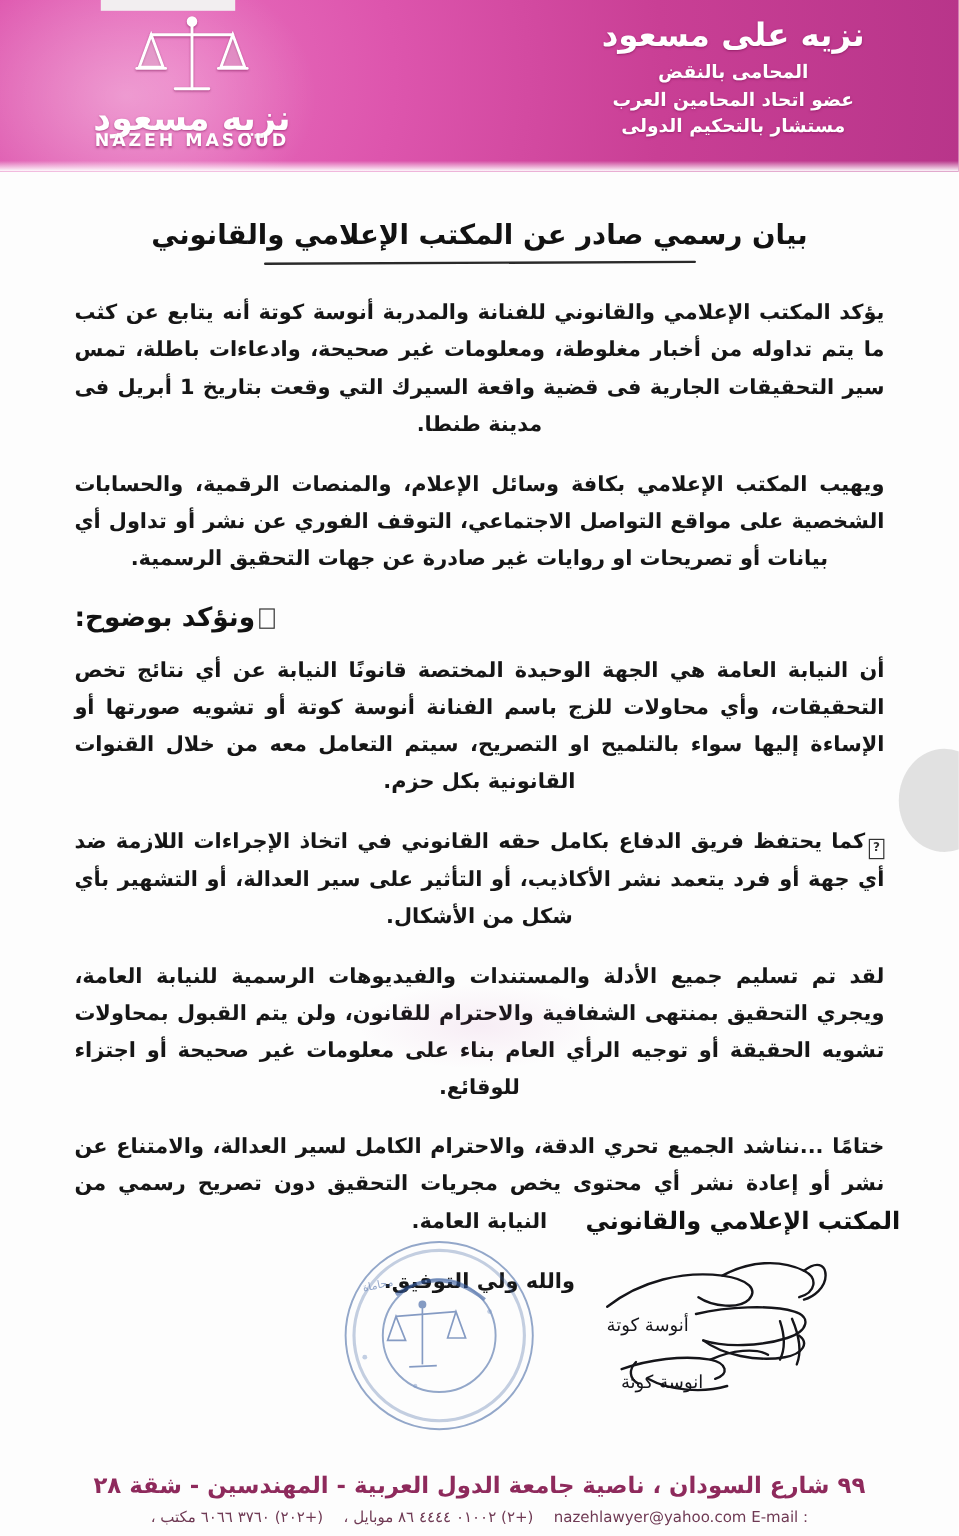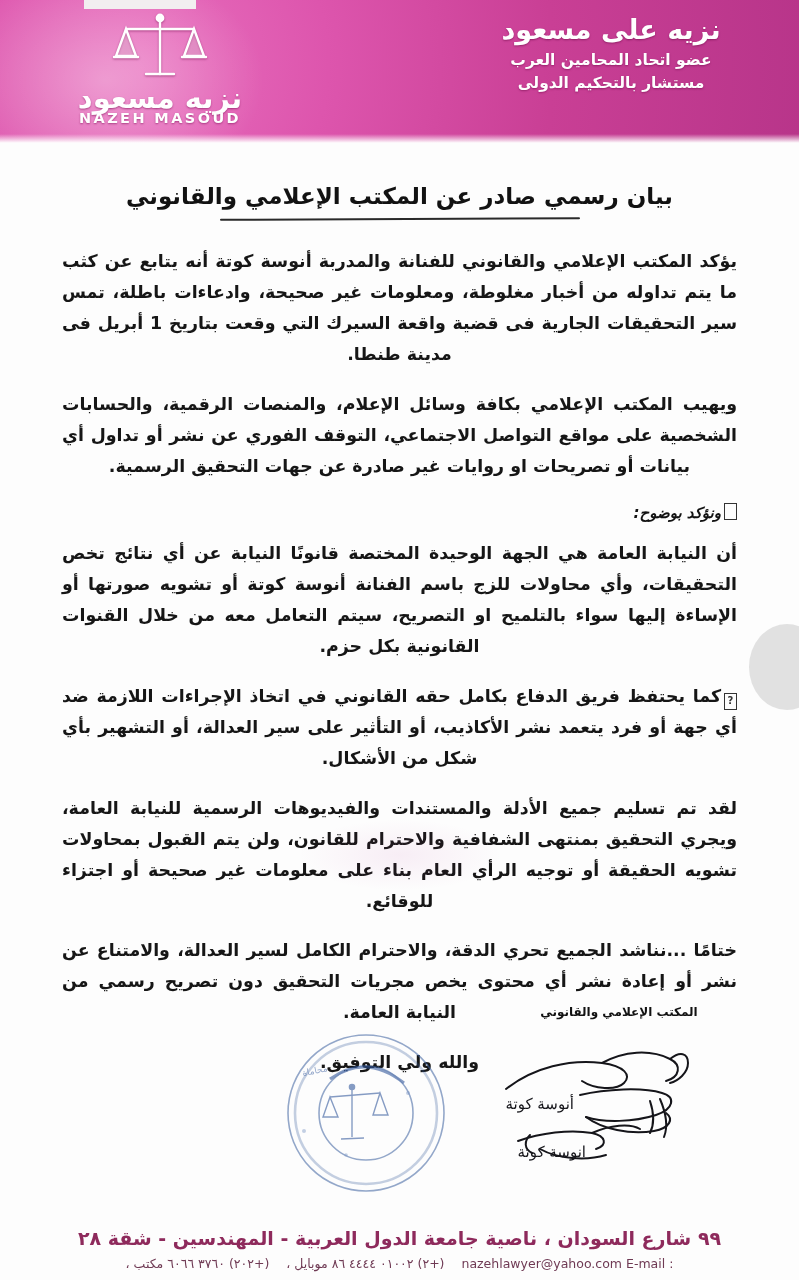--- a/index.html
+++ b/index.html
@@ -146,25 +146,24 @@
     font-size:17.4px;
     font-weight:700;
     line-height:1.78;
     text-align:justify;
     text-align-last:center;
     color:#161616;
   }
   p.para.lead-gap{ margin-bottom:21px; }
   .emph-line{
     margin:0 0 16px 0;
-    text-align:right;
-    font-family:"DejaVu Sans", "Liberation Sans", sans-serif;
-    font-size:15px;
-    font-weight:700;
-    font-style:italic;
+    text-align:left;
+    font-family:"DejaVu Sans", "Liberation Sans", sans-serif;
+    font-size:22px;
+    font-weight:700;
   }
   .tofu{
     display:inline-block;
     width:11px;height:15px;
     border:1px solid #333;
     vertical-align:-2px;
     margin-left:3px;
   }
   .tofu.q::after{
     content:"?";
@@ -183,24 +182,24 @@
     height:205px;
   }
   .sign-block{
     position:absolute;
     right:30px; top:0;
     width:300px;
     text-align:center;
   }
   .sign-caption{
     font-family:"DejaVu Sans", "Liberation Sans", sans-serif;
-    font-size:12px;
+    font-size:20px;
     font-weight:700;
     color:#121212;
-    margin-bottom:18px;
+    margin-bottom:8px;
   }
   .stamp{
     position:absolute;
     left:268px; top:22px;
     width:215px; height:175px;
     opacity:.72;
   }
 
   
   .edge-orb{
@@ -273,20 +272,21 @@
           <line x1="70" y1="45" x2="94" y2="45"></line>
         </g>
       </svg>
       <div class="logo-ar">نزيه مسعود</div>
       <div class="logo-en">NAZEH MASOUD</div>
     </div>
 
     <div class="lh-text">
       <div class="lh-name">نزيه على مسعود</div>
       <div class="lh-sub">
+        <div>المحامى بالنقض</div>
         <div>عضو اتحاد المحامين العرب</div>
         <div>مستشار بالتحكيم الدولى</div>
       </div>
     </div>
   </div>
 
   <div class="content">
 
     <h1 class="doc-title">بيان رسمي صادر عن المكتب الإعلامي والقانوني</h1>
     <div class="title-rule"></div>

